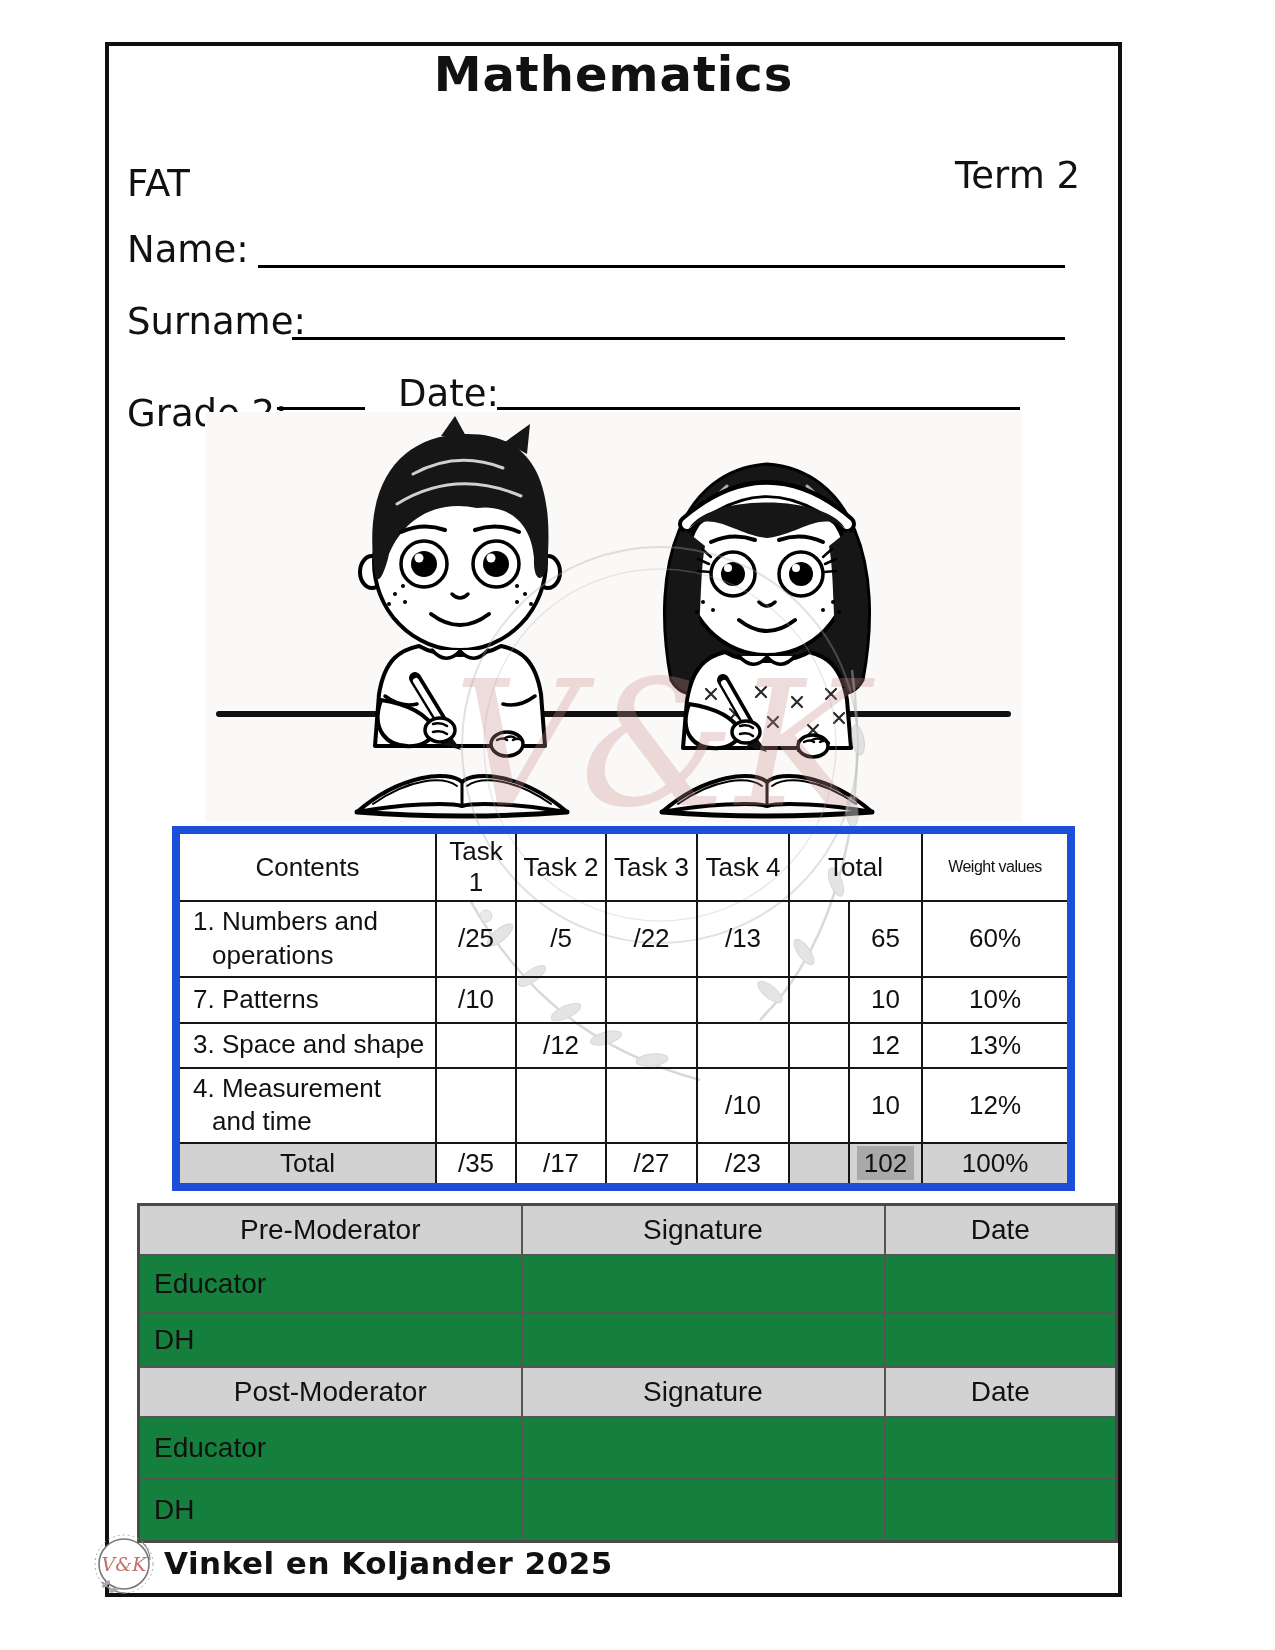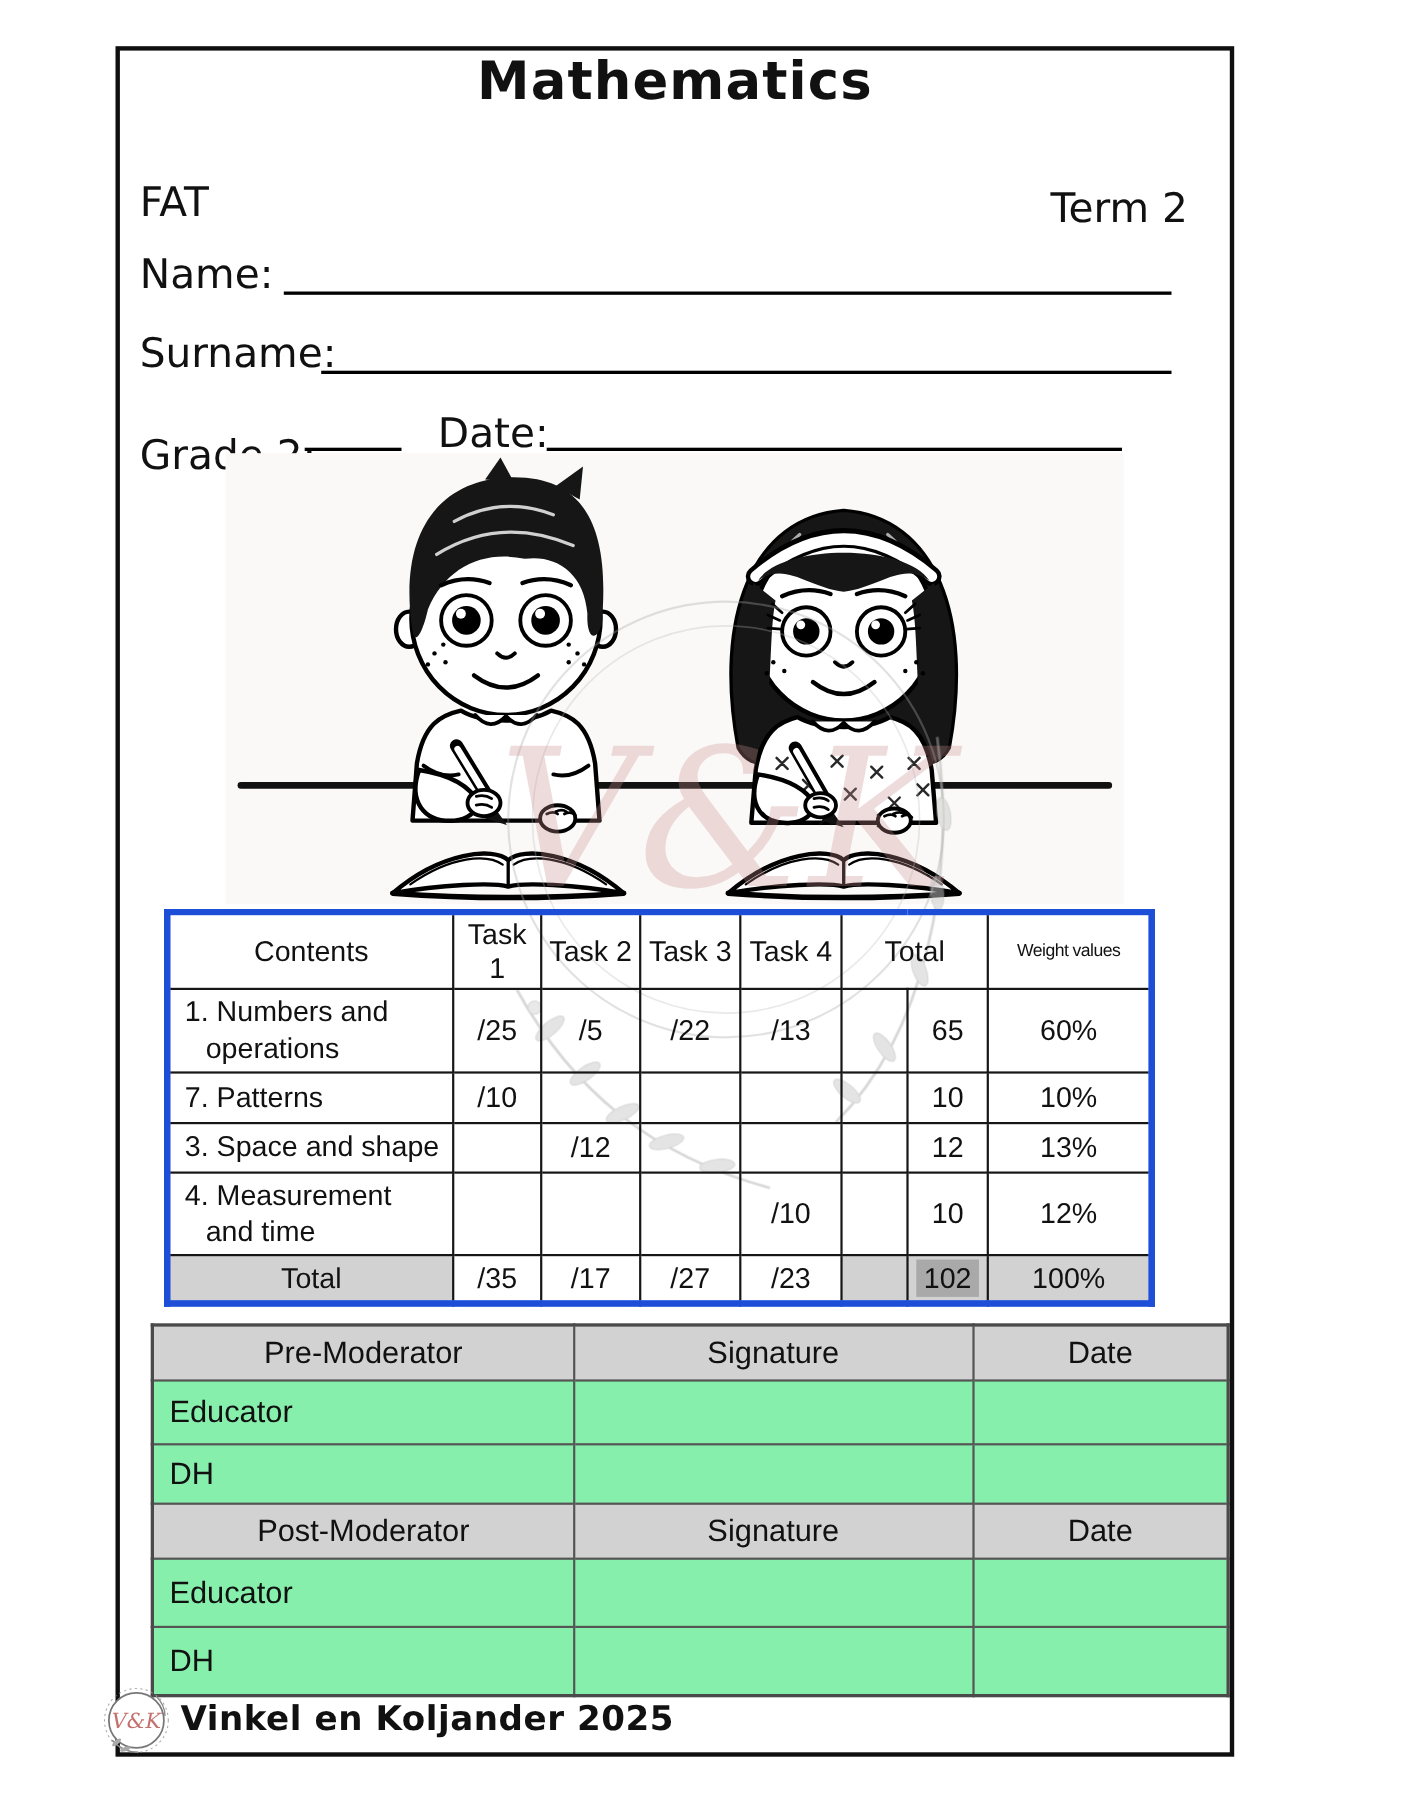--- a/index.html
+++ b/index.html
@@ -4,55 +4,55 @@
 <style>
   * { margin:0; padding:0; box-sizing:border-box; }
   html,body { background:#ffffff; }
   body { font-family:"DejaVu Sans","Liberation Sans",sans-serif; color:#111; }
   .canvas { position:relative; width:1275px; height:1650px; background:#fff; overflow:hidden; }
   .sheet  { position:absolute; left:105px; top:42px; width:1017px; height:1555px; border:4px solid #0f0f0f; background:transparent; }
 
   .title  { position:absolute; left:105px; top:46px; width:1017px; text-align:center;
             font-size:48px; font-weight:600; letter-spacing:1px; }
   .fat    { position:absolute; left:127px; top:162px; font-size:37px; }
-  .term   { position:absolute; top:168px;  right:195px; font-size:37px; }
+  .term   { position:absolute; top:154px;  right:195px; font-size:37px; }
 
   .flabel { position:absolute; font-size:37px; }
   .uline  { position:absolute; height:30px; border-bottom:3px solid #000; }
   .lbl-name    { left:127px; top:228px; }
   .ln-name     { left:258px; top:238px; width:807px; }
   .lbl-surname { left:127px; top:300px; }
   .ln-surname  { left:292px; top:310px; width:773px; }
   .lbl-grade   { left:127px; top:392px; }
   .ln-grade    { left:277px; top:380px; width:88px; }
   .lbl-date    { left:398px; top:372px; }
   .ln-date     { left:497px; top:380px; width:523px; }
 
   .illus { position:absolute; left:205px; top:412px; width:817px; height:410px;
            background:#faf9f7; z-index:1; }
   .illus svg { display:block; width:100%; height:100%; }
 
   .wm { position:absolute; left:400px; top:520px; width:520px; height:600px;
         z-index:2; pointer-events:none; }
 
   table { border-collapse:collapse; table-layout:fixed; }
-  .marks { position:absolute; left:149px; top:826px; width:895px; z-index:3;
-           font-family:"Liberation Sans",sans-serif; font-size:26px; border:6px solid #1d4ed8; }
+  .marks { position:absolute; left:172px; top:826px; width:895px; z-index:3;
+           font-family:"Liberation Sans",sans-serif; font-size:26px; border:8px solid #1d4ed8; }
   .marks td { border:2px solid #161616; text-align:center; vertical-align:middle;
               padding:2px 3px; background:transparent; }
   .marks td.lft { text-align:left; padding:3px 8px 3px 32px; text-indent:-19px; line-height:1.3; }
   .marks td.wv { font-size:16px; letter-spacing:-0.5px; }
   .marks td.gray { background:#d2d2d2; }
   .h-head { height:48px; } .r1 { height:68px; } .r2 { height:46px; } .r3 { height:45px; }
   .r4 { height:66px; } .r5 { height:46px; } .rt { height:44px; }
   .hl { background:#a9a9a9; padding:2px 7px; }
 
   .mod { position:absolute; left:137px; top:1203px; width:978px; z-index:3;
          font-family:"Liberation Sans",sans-serif; font-size:28px; border:3px solid #4a4a4a; }
-  .mod td { border:2px solid #555; vertical-align:middle; padding:2px 8px; background:#86efac; }
+  .mod td { border:2px solid #555; vertical-align:middle; padding:2px 8px; background:#15803d; }
   .mod td.c { text-align:center; }
   .mod td.lft { text-align:left; padding-left:14px; }
   .mod td.gray { background:#d2d2d2; }
   .m1 { height:50px; } .m2 { height:58px; } .m3 { height:54px; }
   .m4 { height:50px; } .m5 { height:62px; } .m6 { height:63px; }
 
   .footer-logo { position:absolute; left:92px; top:1532px; width:64px; height:64px; z-index:4; }
   .brand { position:absolute; left:164px; top:1545px; font-size:31px; font-weight:bold;
            letter-spacing:0.5px; z-index:4; }
 </style>

